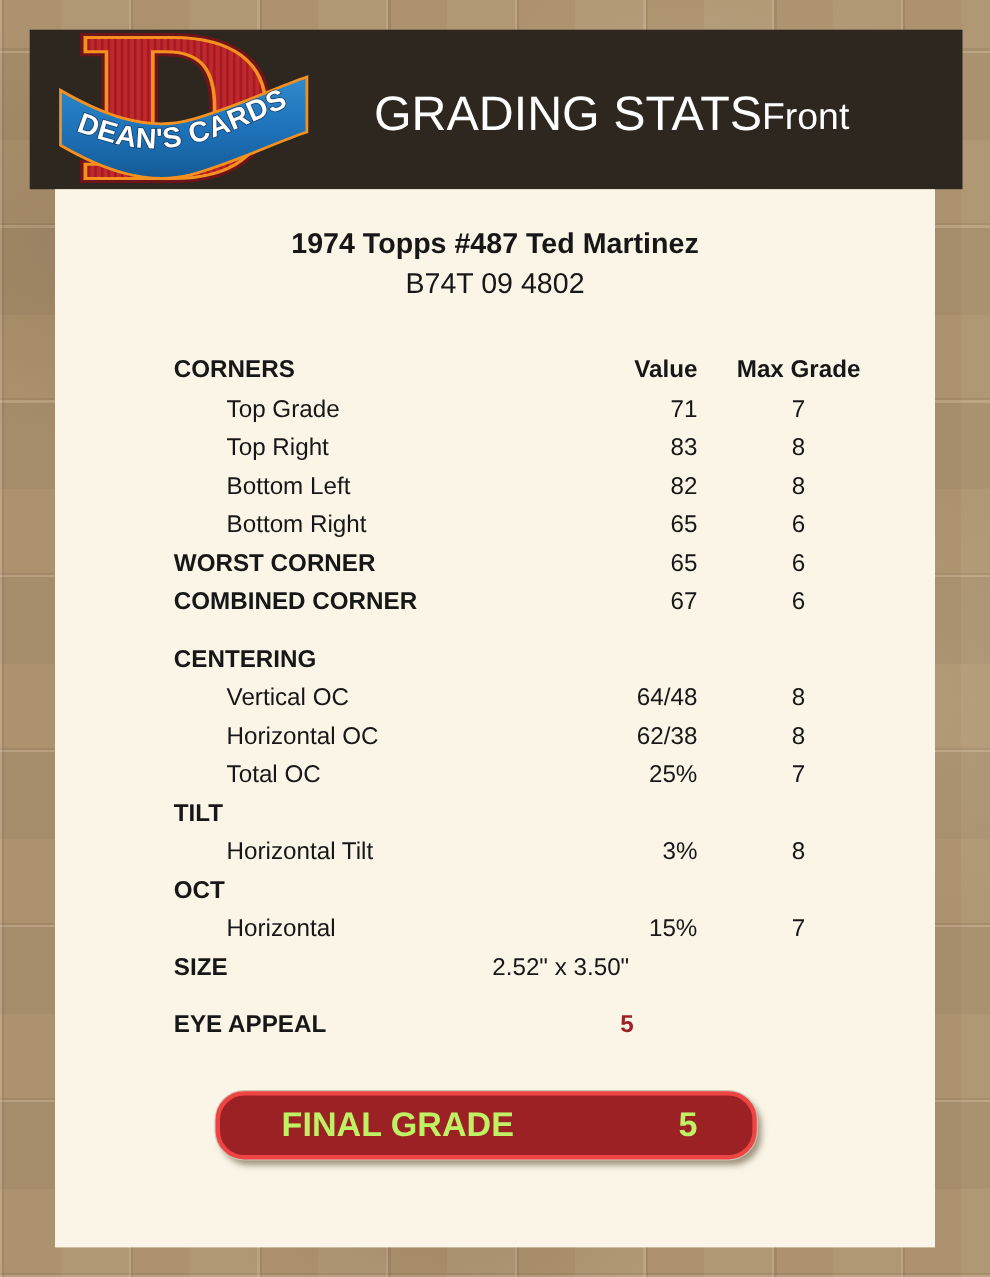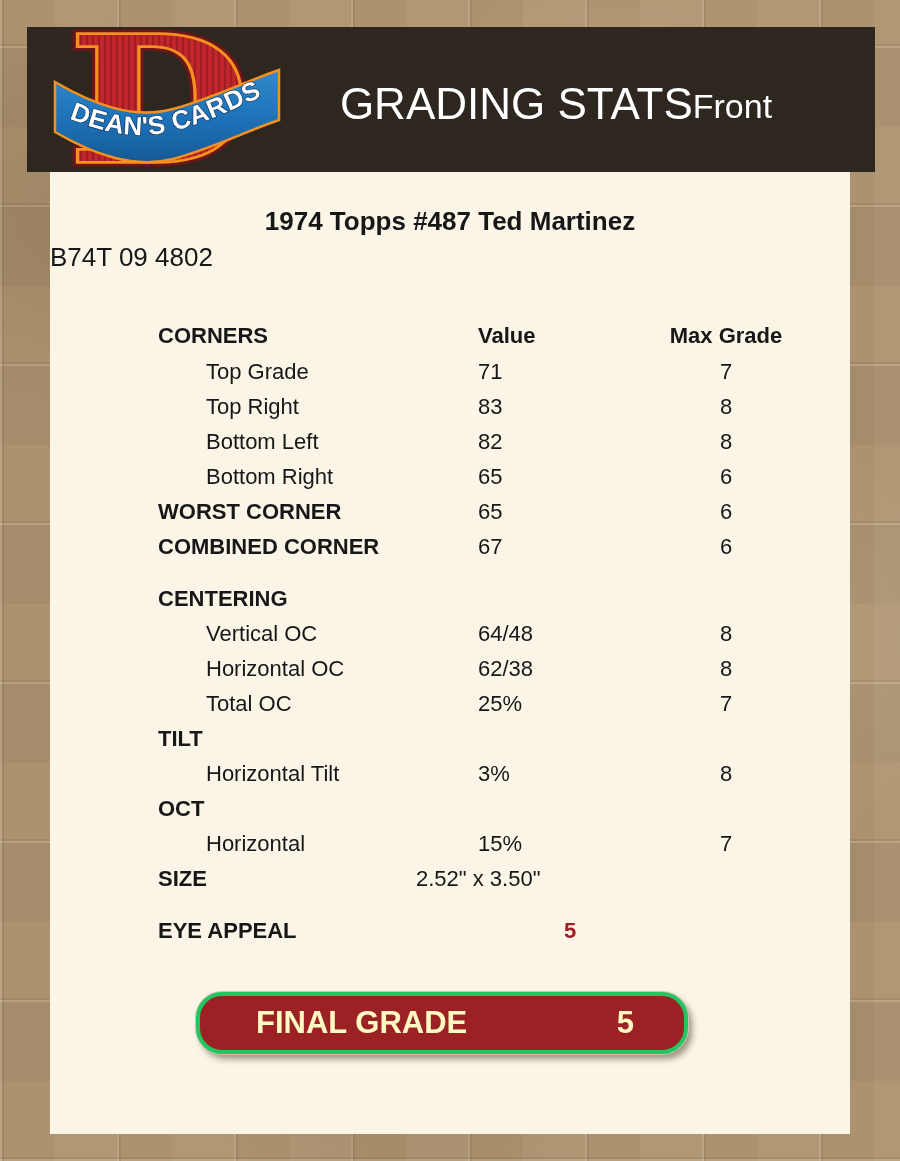--- a/index.html
+++ b/index.html
@@ -37,42 +37,42 @@
     padding-top:8px;
   }
   .main-title{ color:var(--title-white,#fff); font-size:44px; line-height:52px; white-space:nowrap; }
   .sub-title{ color:var(--title-white,#fff); font-size:34px; line-height:40px; margin-top:4px; }
 
   .panel{
     position:absolute; left:50px; top:172px; width:800px; height:962px;
     background:var(--panel-bg,#faf5e7); color:var(--text-dark,#171717);
   }
   .card-title{ margin-top:31px; text-align:center; font-weight:bold; font-size:26px; line-height:36px; }
-  .card-serial{ text-align:left; font-size:26px; line-height:36px; }
+  .card-serial{ text-align:center; font-size:26px; line-height:36px; }
 
   .stats-table{ margin:42px 0 0 106px; }
   .trow{ display:flex; height:35px; line-height:35px; }
   .trow.gap{ margin-top:17px; }
   .trow.head{ height:37px; line-height:37px; }
   .cell{ font-size:22px; }
   .cell.cl{ width:322px; padding-left:50px; }
   .trow.section .cell.cl, .trow.head .cell.cl{ padding-left:2px; font-weight:bold; }
   .trow.head .cell{ font-weight:bold; }
-  .cell.cv{ width:156px; text-align:left; }
+  .cell.cv{ width:156px; text-align:right; }
   .cell.cm{ width:184px; text-align:center; }
   .cell.wide{ position:relative; left:-62px; white-space:nowrap; }
   .cell.red{ color:var(--accent-red,#9c2124); font-weight:bold; }
 
   .final-grade{
     margin:44px 0 0 146px; width:492px; height:62px;
     background:var(--accent-red,#9c2124);
-    border:4px solid #22c55e; border-radius:26px;
+    border:4px solid #ef4444; border-radius:26px;
     display:flex; align-items:center; justify-content:space-between;
     padding:0 50px 0 56px;
-    color:#fef9c3; font-weight:bold; font-size:31px;
+    color:#bef264; font-weight:bold; font-size:31px;
     box-shadow:0 0 0 1px #cdc5b4, 4px 5px 6px rgba(125,112,90,0.75);
     cursor:pointer;
   }
 </style>
 </head>
 <body>
 
 <div class="page">
   <div class="bg-collage"></div>
 

